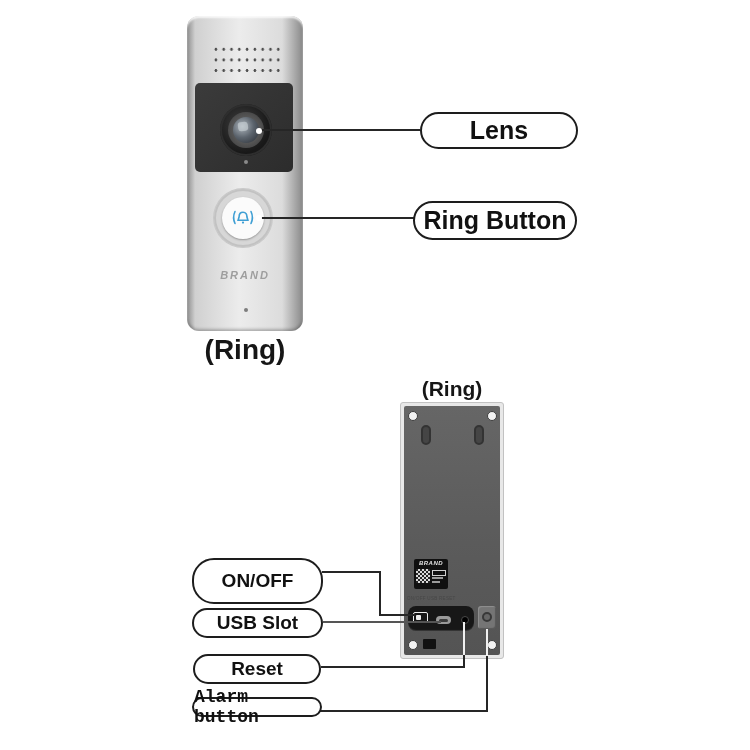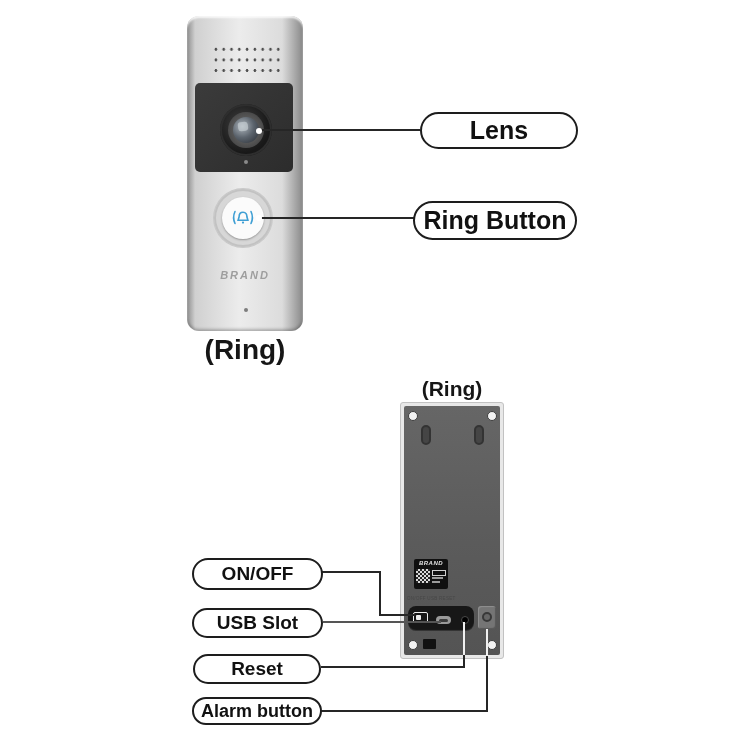--- a/index.html
+++ b/index.html
@@ -38,24 +38,24 @@
   .caption{color:#161616;text-align:center;font-weight:600;}
   .cap-front{left:145px;top:334px;width:200px;font-size:28px;}
   .cap-back{left:382px;top:377px;width:140px;font-size:21px;}
 
   
   .pill{border:2.5px solid #1d1d1d;border-radius:22px;background:#fff;color:#111;
     display:flex;align-items:center;justify-content:center;font-weight:bold;box-sizing:border-box;}
   .pill-lens{left:420px;top:112px;width:158px;height:37px;font-size:25px;}
   .pill-ring{left:413px;top:201px;width:164px;height:39px;font-size:25px;}
   .pill-sm{border-width:2px;}
-  .pill-onoff{left:192px;top:558px;width:131px;height:32px;font-size:19px;}
+  .pill-onoff{left:192px;top:558px;width:131px;height:46px;font-size:19px;}
   .pill-usb{left:192px;top:608px;width:131px;height:30px;font-size:19px;}
   .pill-reset{left:193px;top:654px;width:128px;height:30px;font-size:19px;}
-  .pill-alarm{left:192px;top:697px;width:130px;height:28px;font-size:18px;}
+  .pill-alarm{left:192px;top:697px;width:130px;height:20px;font-size:18px;font-family:Liberation Mono, monospace;}
 
   
   .ln{background:#262626;}
   .ln-gray{background:#555;}
   .ln-white{background:#f0f0f0;}
   .start-dot{width:6px;height:6px;border-radius:50%;background:#fff;}
 
   
   .back-frame{left:400px;top:402px;width:104px;height:257px;background:#e8e8e8;
     border:1px solid #c2c2c2;border-radius:3px;box-sizing:border-box;}

